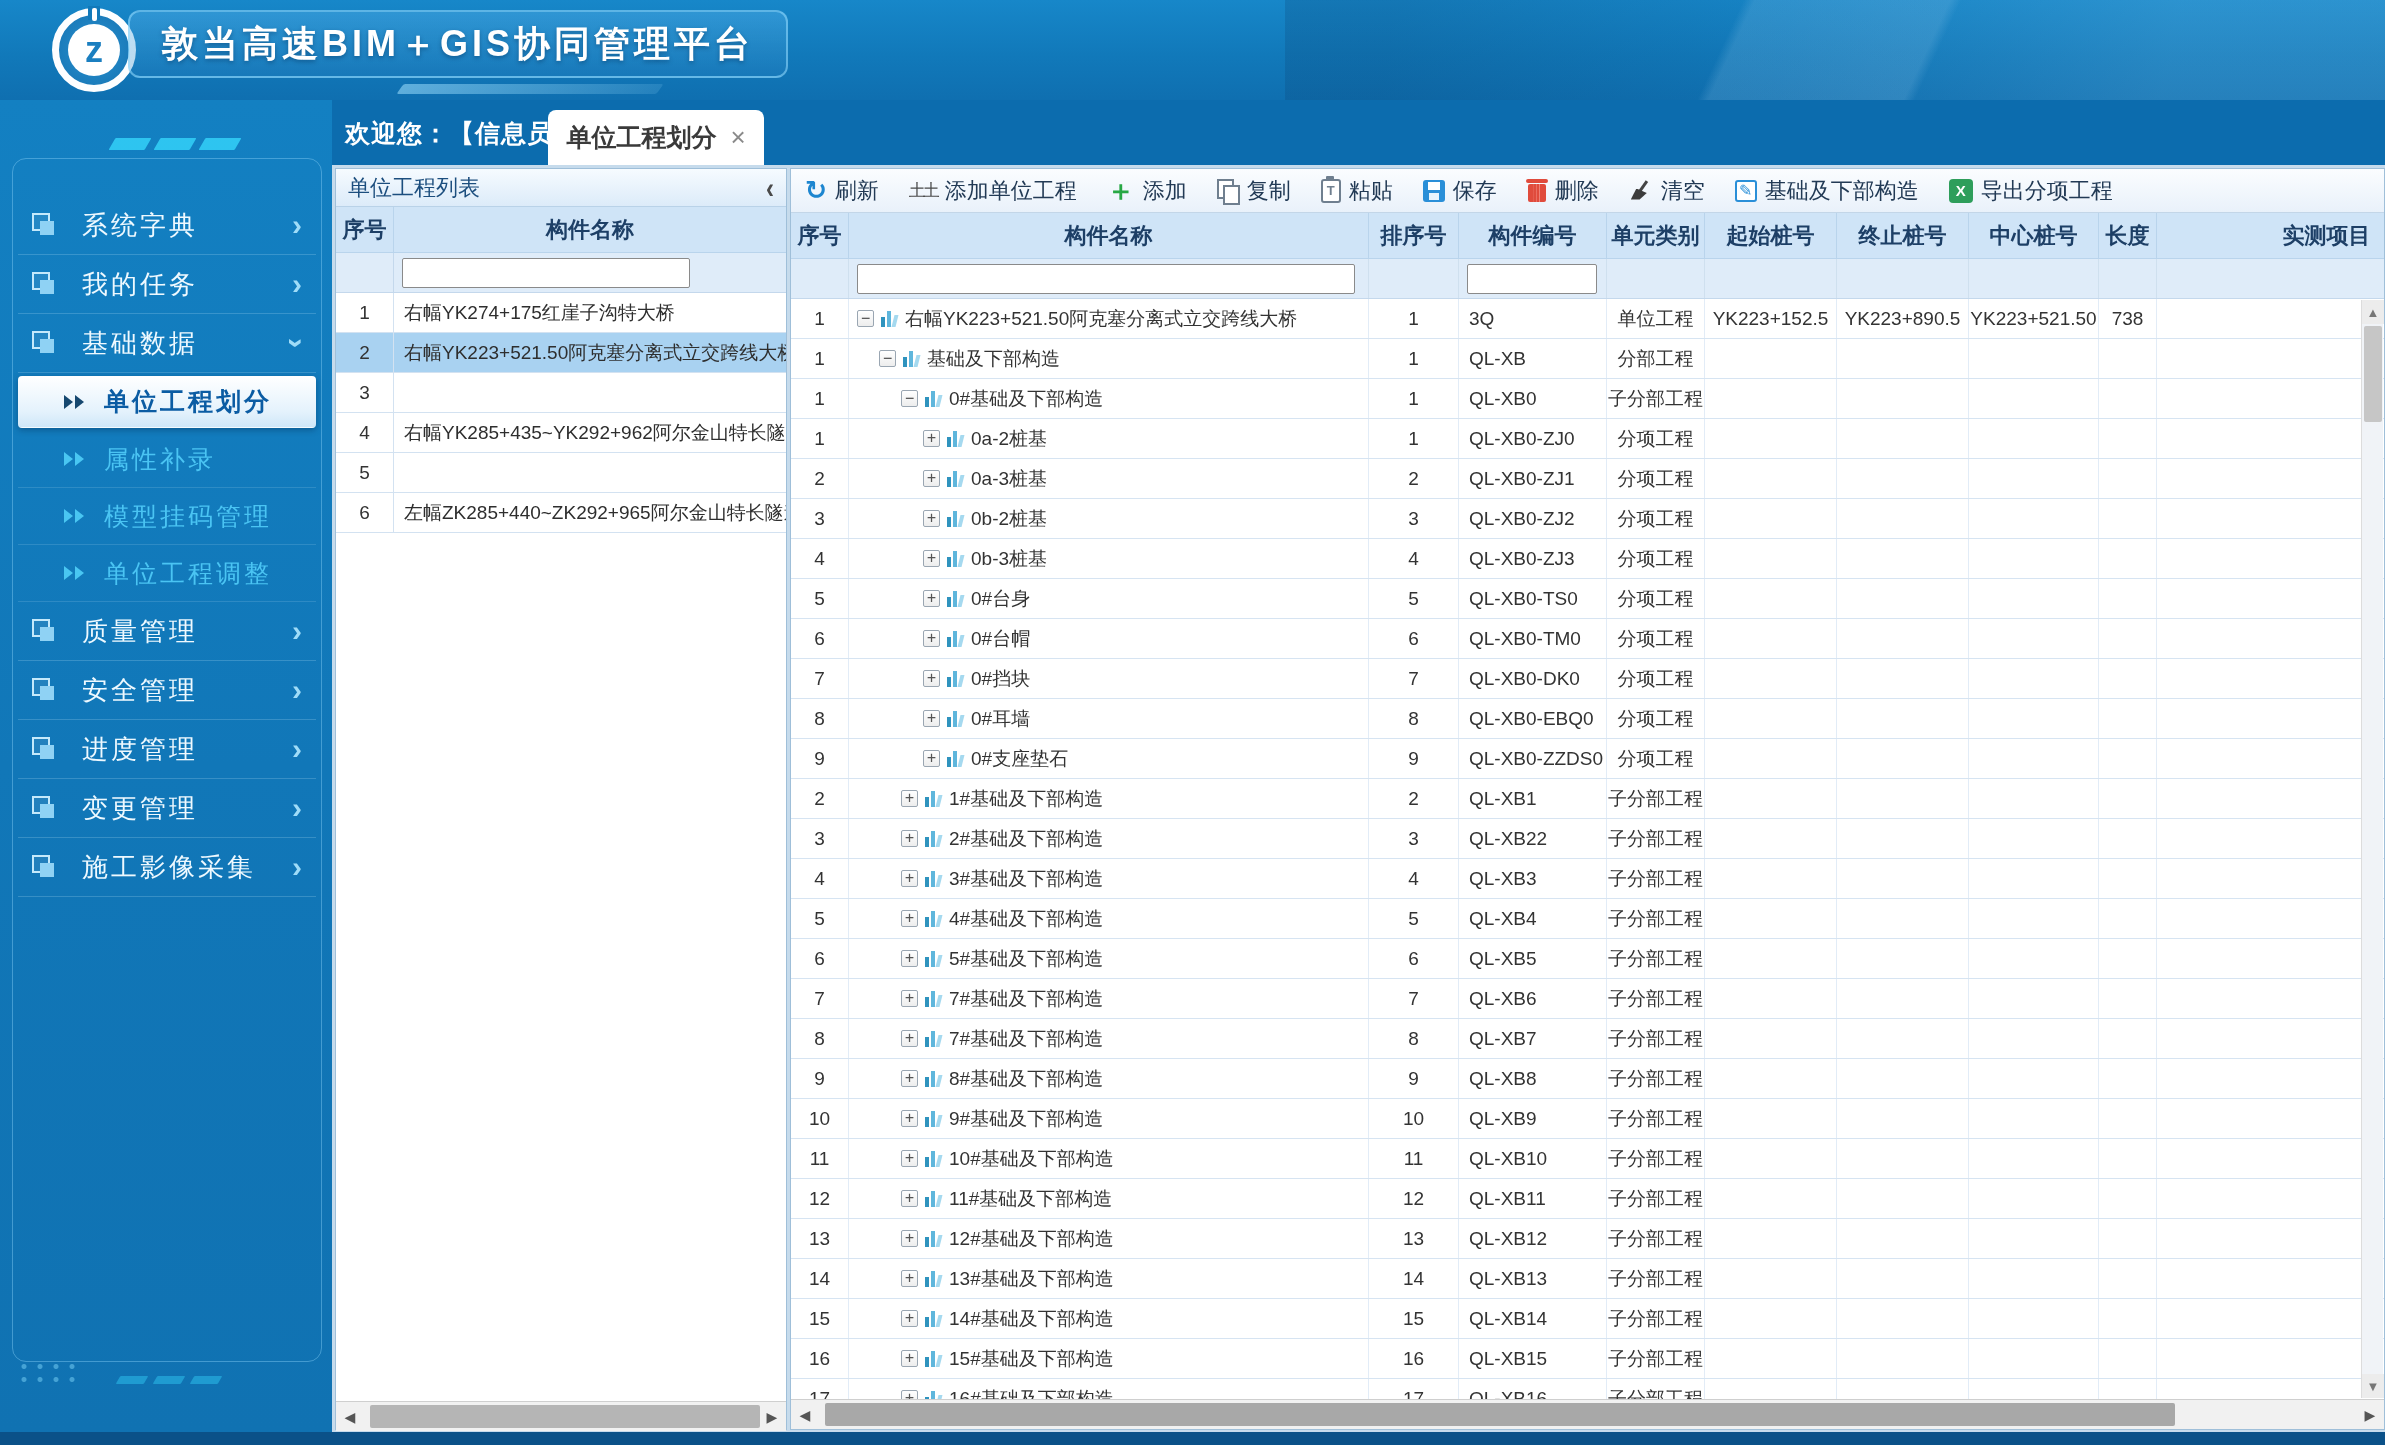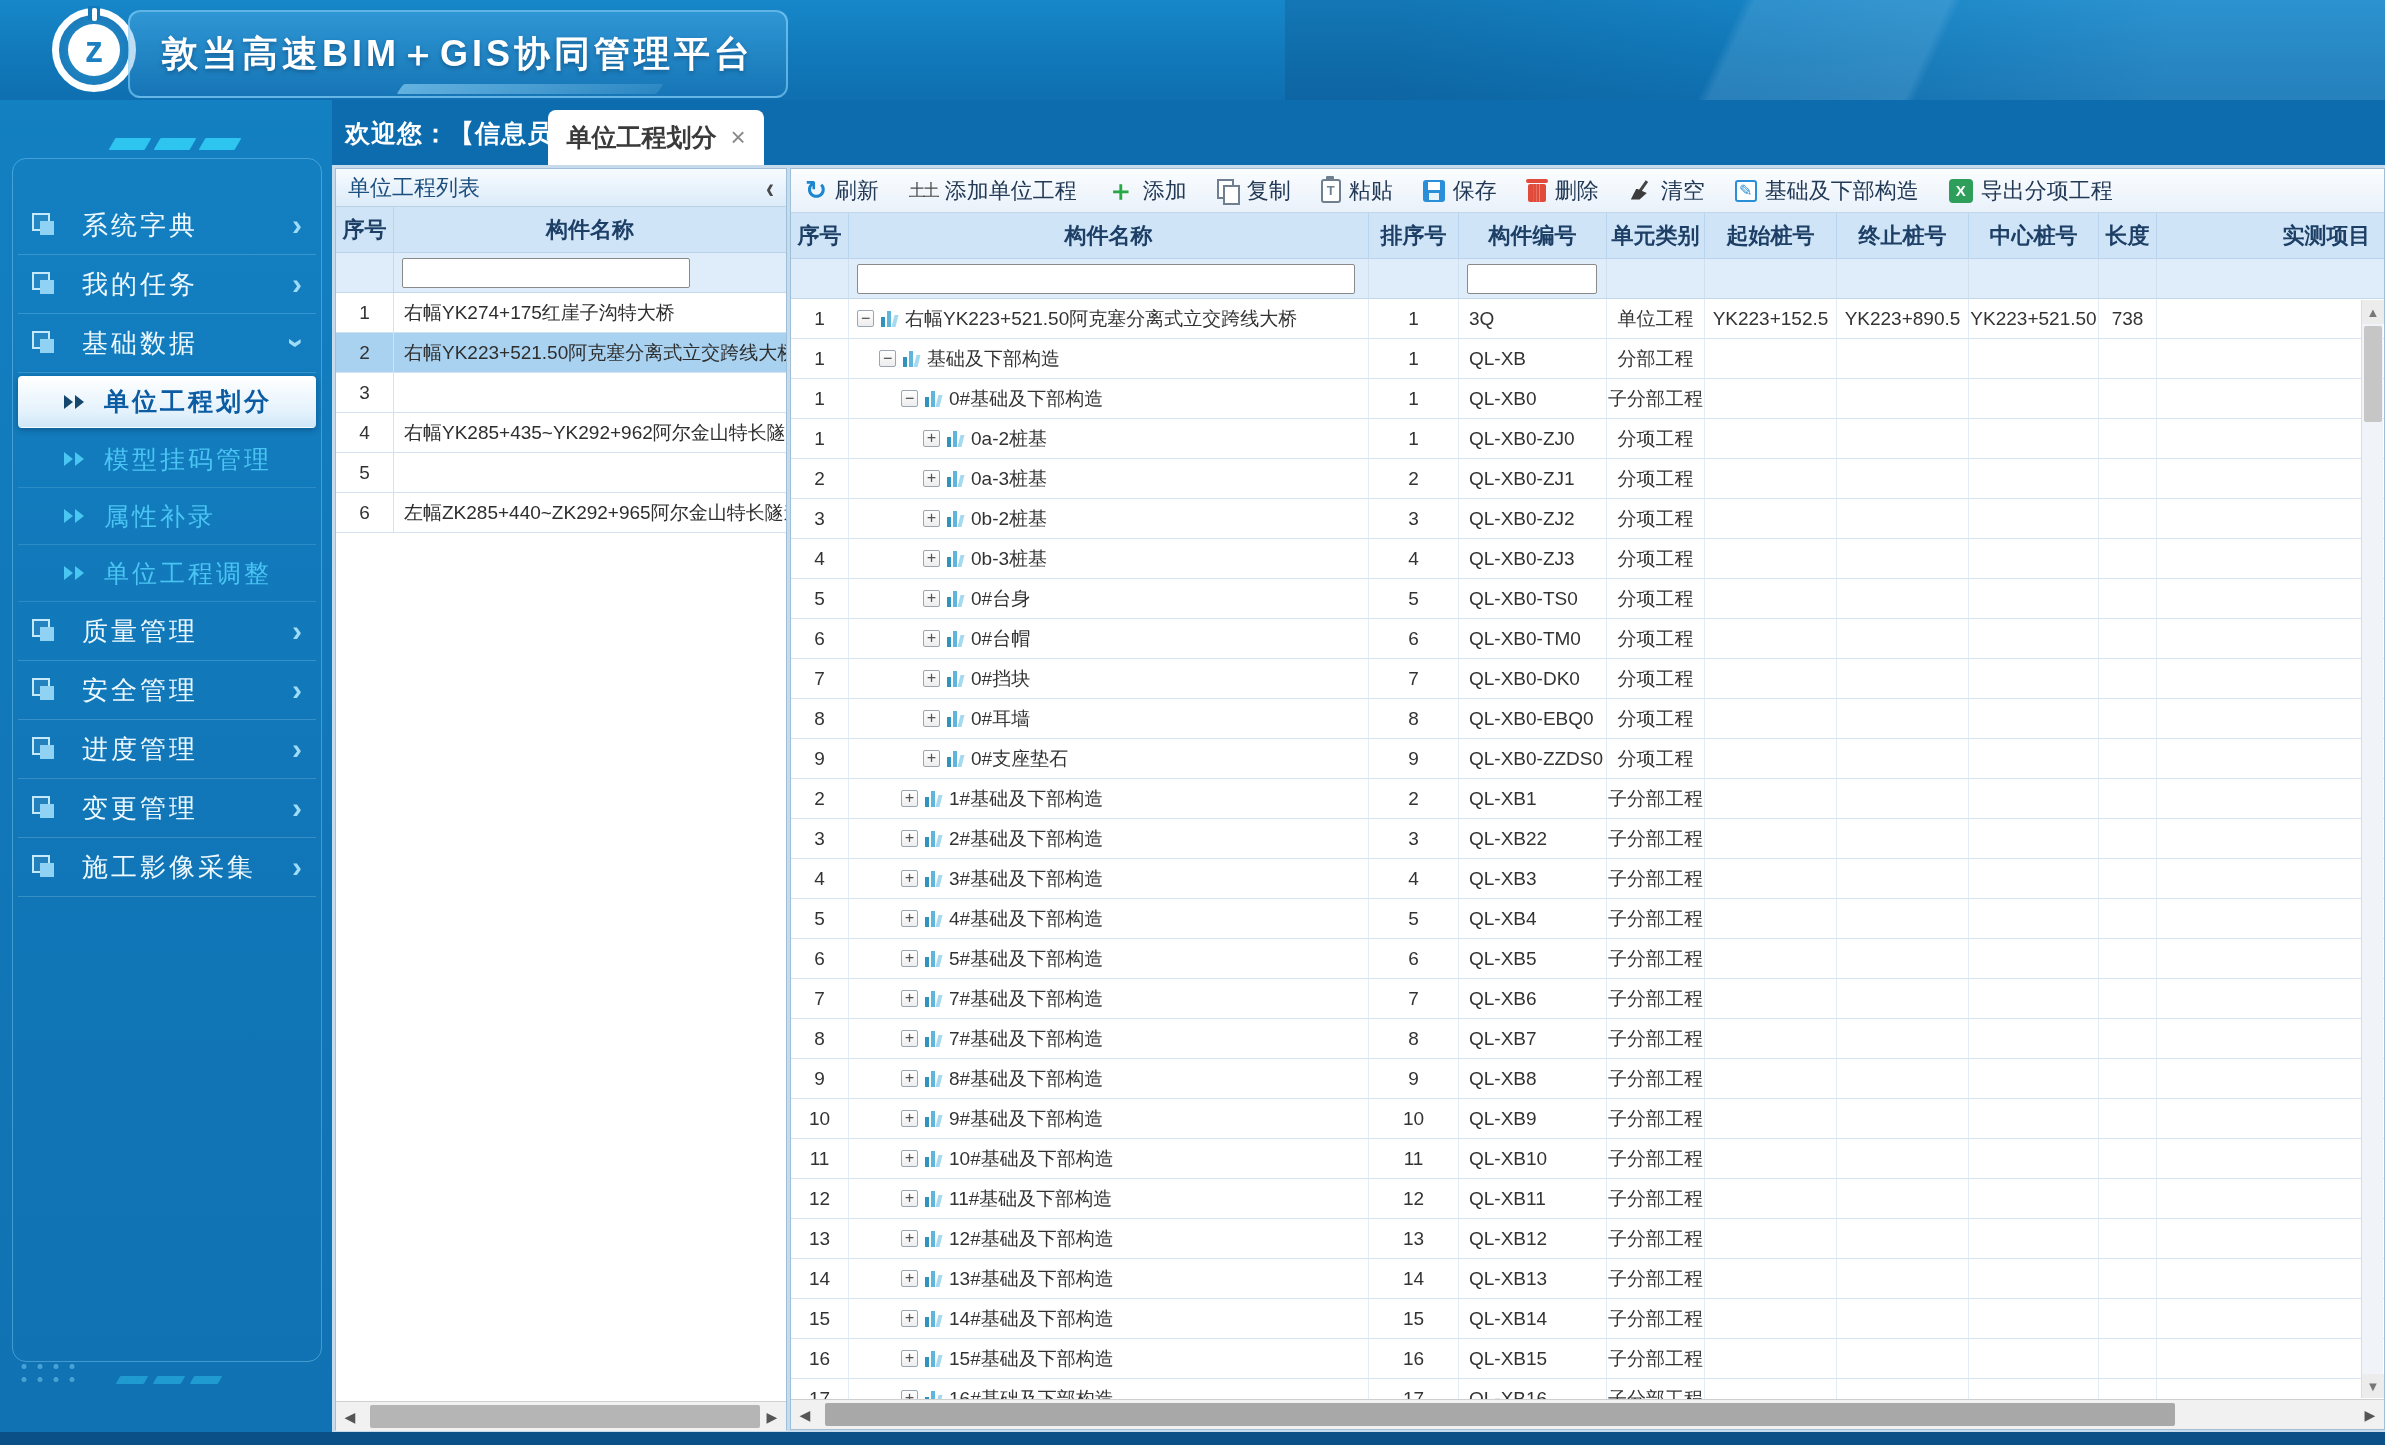--- a/index.html
+++ b/index.html
@@ -14,21 +14,21 @@
     background:
       linear-gradient(115deg, rgba(255,255,255,0) 40%, rgba(160,210,240,.18) 41%, rgba(160,210,240,.18) 58%, rgba(255,255,255,0) 59%),
       linear-gradient(100deg, rgba(10,70,120,.25) 10%, rgba(20,110,170,.15) 45%, rgba(120,190,230,.22) 80%);}
   .logo-wrap { position:absolute; left:52px; top:8px; width:84px; height:84px; }
   .logo-ring { position:absolute; inset:0; border:7px solid #fdfeff; border-radius:50%;
     background:radial-gradient(circle at 50% 50%, #2a93d2 0%, #1b7cbb 70%); }
   .logo-disc { position:absolute; left:16px; top:16px; width:52px; height:52px; background:#fff; border-radius:50%;
     display:flex; align-items:center; justify-content:center; color:#1b7fc0; font-size:36px; font-weight:bold; }
   .logo-notch { position:absolute; left:36px; top:-2px; width:12px; height:14px; background:#1179ba; }
   .logo-bar { position:absolute; left:40px; top:0px; width:5px; height:13px; background:#fdfeff; border-radius:2px;}
-  .title-plate { position:absolute; left:128px; top:10px; width:660px; height:88px;
+  .title-plate { position:absolute; left:128px; top:10px; width:660px; height:68px;
     background:linear-gradient(180deg, rgba(90,180,235,.38), rgba(40,130,195,.30));
     border:2px solid rgba(150,220,255,.55); border-radius:12px;
     display:flex; align-items:center; justify-content:center; }
   .app-title { color:#ffffff; font-size:36px; font-weight:bold; letter-spacing:4px;
     text-shadow:0 2px 4px rgba(0,40,80,.4); }
   .plate-deco { position:absolute; left:400px; top:84px; width:260px; height:10px;
     background:linear-gradient(90deg, rgba(160,225,255,.55), rgba(160,225,255,.15));
     transform:skewX(-35deg); border-radius:2px;}
 
   
@@ -227,28 +227,28 @@
             <i></i>
             <i></i>
           </span>
         <span class="sub-label">单位工程划分</span>
       </div>
       <div class="submenu-item dim">
         <span class="sub-arrows">
             <i></i>
             <i></i>
           </span>
-        <span class="sub-label">模型挂码管理</span>
+        <span class="sub-label">属性补录</span>
       </div>
       <div class="submenu-item dim">
         <span class="sub-arrows">
             <i></i>
             <i></i>
           </span>
-        <span class="sub-label">属性补录</span>
+        <span class="sub-label">模型挂码管理</span>
       </div>
       <div class="submenu-item dim">
         <span class="sub-arrows">
             <i></i>
             <i></i>
           </span>
         <span class="sub-label">单位工程调整</span>
       </div>
       <div class="menu-item">
         <span class="folder-ic"></span>

